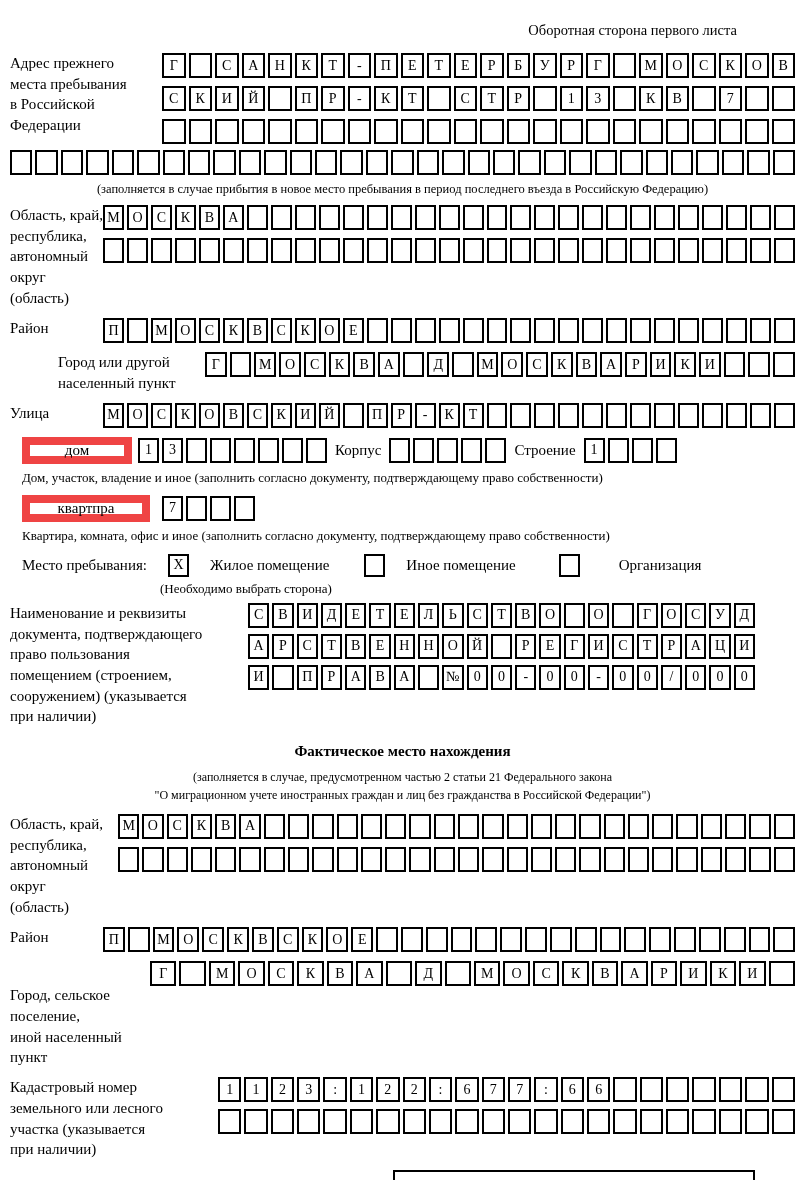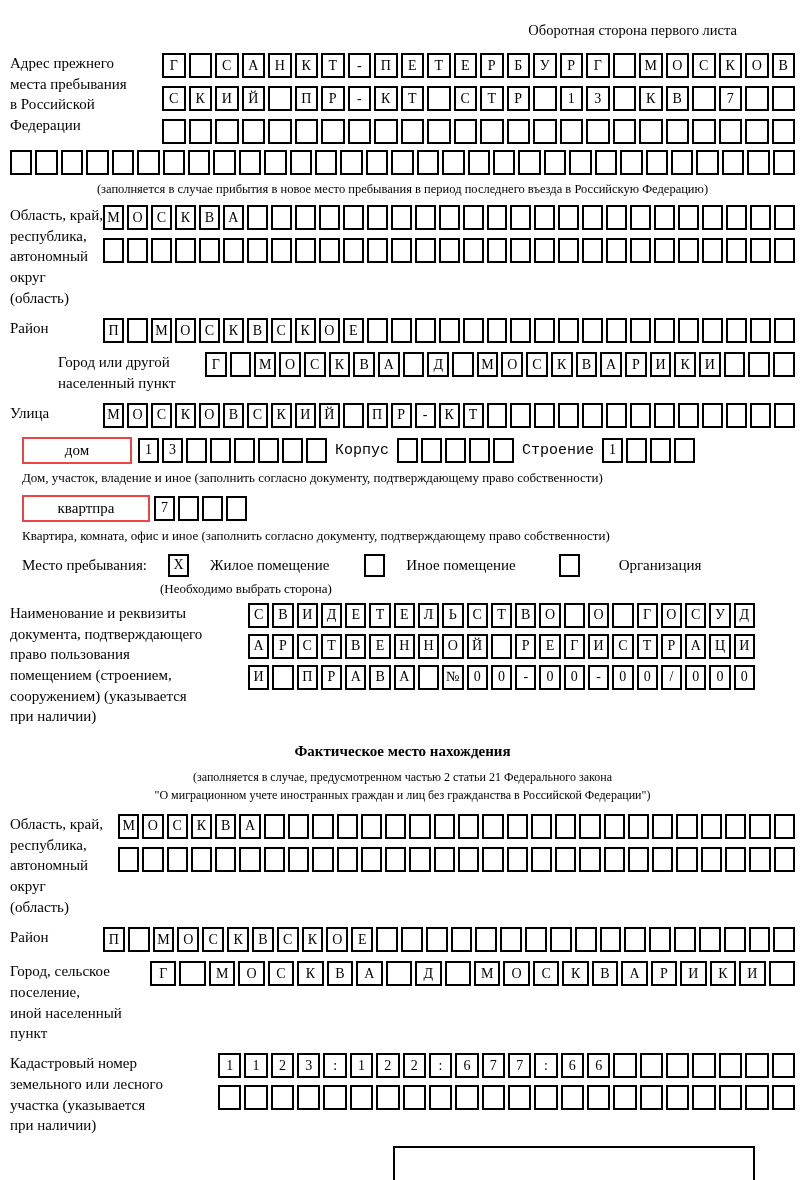--- a/index.html
+++ b/index.html
@@ -29,36 +29,36 @@
   .caption-left { font-size:13px; text-align:left; margin-top:6px; padding-left:12px; }
 
   .section-title { text-align:center; font-weight:bold; font-size:15px; margin-top:12px; }
 
   
   .w-addr   { width:152px; }
   .w-region { width:93px; }
   .w-city   { width:147px; }
   .w-street { width:93px; }
   .w-region2{ width:108px; }
-  .w-city2  { width:140px; }
+  .w-city2  { width:140px;margin-top:24px; }
   .w-cad    { width:208px; }
   .w-doc    { width:238px; }
 
   .named-box {
-    height:27px; border:2px solid #ef4444;
+    height:27px; border:8px solid #ef4444;
     display:flex; align-items:center; justify-content:center;
     font-size:15px; flex:0 0 auto;
   }
   .house-row { margin-top:9px; display:flex; align-items:center; gap:6px; padding-right:45px; margin-left:12px; }
   .house-box { width:110px; }
-  .apt-row   { margin-top:9px; display:flex; align-items:center; gap:4px; margin-left:12px; }
+  .apt-row   { margin-top:9px; display:flex; align-items:center; gap:12px; margin-left:12px; }
   .apt-box   { width:128px; }
   .small-cells { display:flex; gap:3px; }
   .small-cells .cell { flex:0 0 21px; width:21px; }
-  .inline-label { font-size:15px; flex:0 0 auto; padding:0 2px;font-family:Liberation Mono, monospace; }
+  .inline-label { font-size:15px; flex:0 0 auto; padding:0 2px; }
 
   .stay-row { display:flex; align-items:center; gap:21px; margin-top:10px; font-size:15px; }
   .checkbox {
     width:21px; height:23px; border:2px solid #000; flex:0 0 auto;
     display:flex; align-items:center; justify-content:center; font-size:14px;
   }
   .stay-note { font-size:13px; margin-top:4px; padding-left:150px; }
 
   .doc-row .cells { margin-right:40px; }
 

